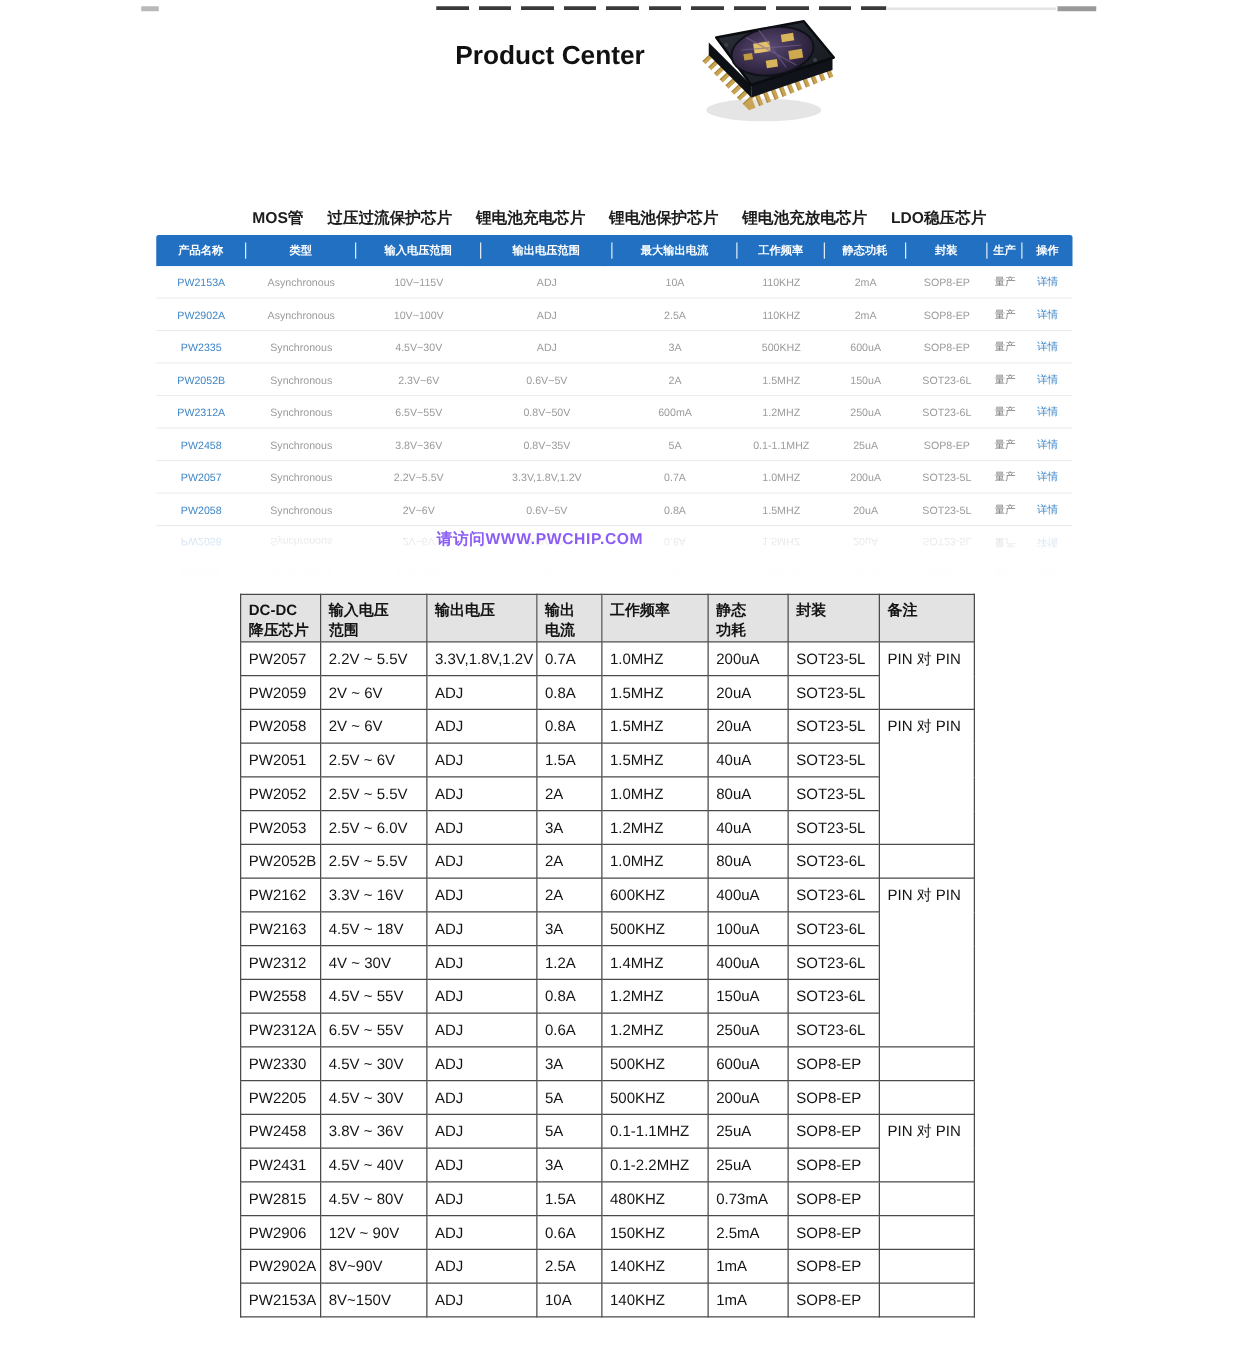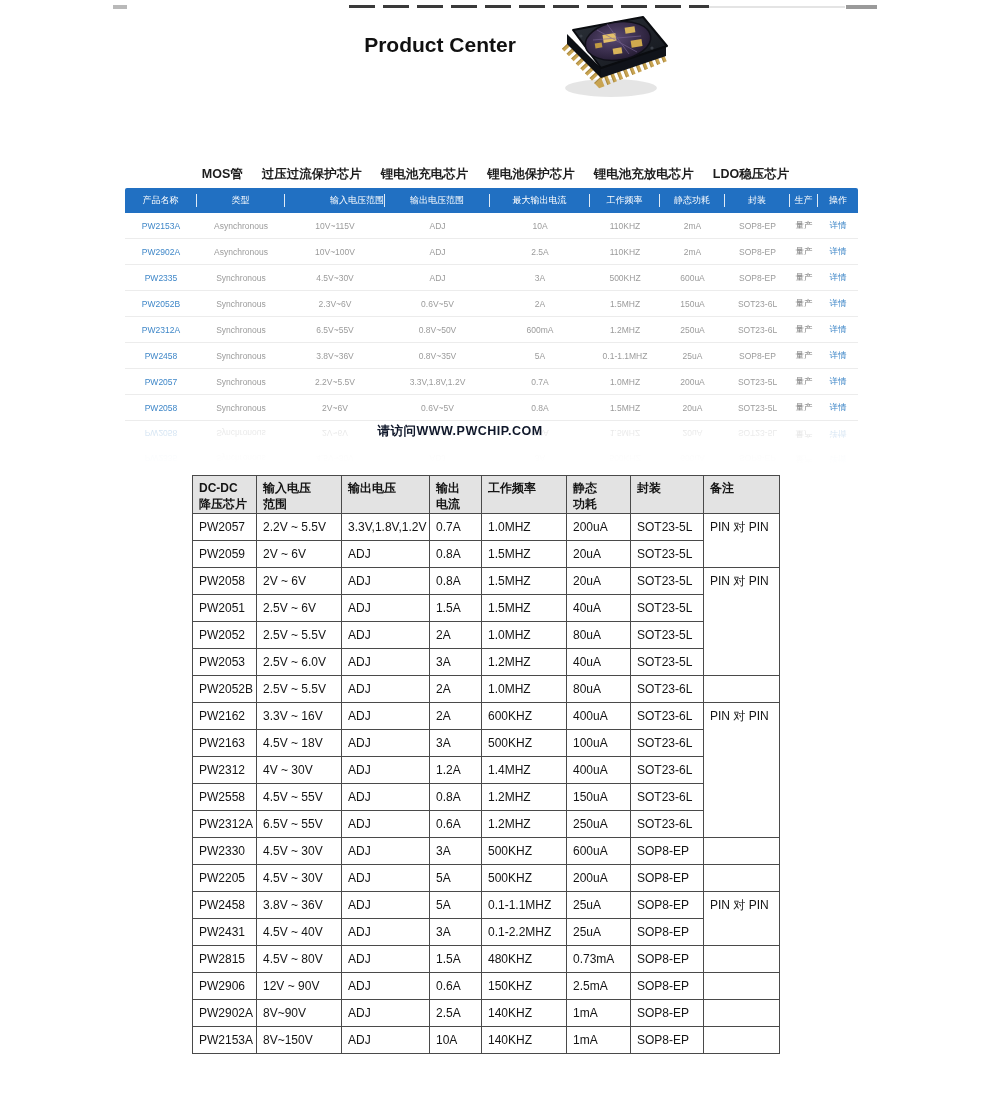--- a/index.html
+++ b/index.html
@@ -27,34 +27,34 @@
     align-items:center;font-size:12.5px;font-weight:600;color:#1c1c1c;}
   .nav-row-1{top:121px;gap:15px;padding-right:18px;}
   .nav-row-2{top:149px;gap:15px;padding-right:60px;}
   .nav-item{cursor:pointer;white-space:nowrap;padding:3px 2px;margin-top:42px;}
   .nav-item.active{background:#eef8fd;border:1px solid #8cc8e2;border-radius:3px;
     padding:3px 9px;}
 
   
   .ptable{position:absolute;left:125px;top:188px;width:733px;}
   .pthead{display:flex;background:#2170c2;color:#fff;height:25px;align-items:center;
-    font-size:9px;font-weight:normal;border-radius:2px 2px 0 0;}
+    font-size:9px;font-weight:bold;border-radius:2px 2px 0 0;}
   .pth{box-sizing:border-box;text-align:center;border-right:1px solid rgba(255,255,255,.85);}
   .pth:last-child{border-right:none;}
   .ptr{display:flex;height:25px;align-items:center;font-size:8.5px;color:#9b9b9b;
     border-bottom:1px solid #ececec;background:#fff;}
   .ptc{box-sizing:border-box;text-align:center;overflow:hidden;white-space:nowrap;}
   .plink{color:#3f87c8;cursor:pointer;}
   .pprod{color:#7d7d7d;}
   .refl-zone{position:relative;}
   .ptr.refl{border-bottom:none;background:transparent;}
   .refl-fade{position:absolute;left:0;top:0;width:100%;height:100%;
     background:linear-gradient(to bottom,rgba(255,255,255,.25),rgba(255,255,255,.97) 85%);}
-  .watermark{position:absolute;left:140px;top:423px;width:640px;text-align:center;
-    font-size:12.5px;font-weight:bold;color:#0f172a;letter-spacing:.5px;}
+  .watermark{position:absolute;left:112px;top:423px;width:640px;text-align:center;
+    font-size:12.5px;font-weight:bold;color:#8b5cf6;letter-spacing:.5px;}
 
   
   .stable{position:absolute;left:192px;top:475px;border-collapse:collapse;
     table-layout:fixed;width:524px;font-size:12px;color:#141414;}
   .stable th,.stable td{border:1px solid #4a4a4a;padding:0 6px;box-sizing:border-box;
     overflow:hidden;white-space:nowrap;}
   .stable th{background:#e3e3e3;font-weight:bold;text-align:left;vertical-align:top;
     padding-top:5px;height:38px;white-space:pre-line;line-height:1.3;}
   .stable td{height:27px;vertical-align:middle;font-weight:normal;}
   .stable td.remark{vertical-align:top;padding-top:5px;}
@@ -121,21 +121,21 @@
     <span class="nav-item active">DC-DC降压芯片</span>
     <span class="nav-item">DC-DC升降压芯片</span>
     <span class="nav-item">USB快充协议芯片</span>
     <span class="nav-item">LED驱动芯片</span>
   </div>
 
 <div class="ptable">
   <div class="pthead">
       <div class="pth" style="width: 72px;">产品名称</div>
       <div class="pth" style="width: 88px;">类型</div>
-      <div class="pth" style="width: 100px; text-align: right;">输入电压范围</div>
+      <div class="pth" style="width: 100px;">输入电压范围</div>
       <div class="pth" style="width: 105px;">输出电压范围</div>
       <div class="pth" style="width: 100px;">最大输出电流</div>
       <div class="pth" style="width: 70px;">工作频率</div>
       <div class="pth" style="width: 65px;">静态功耗</div>
       <div class="pth" style="width: 65px;">封装</div>
       <div class="pth" style="width: 28px;">生产</div>
       <div class="pth" style="width: 40px;">操作</div>
     </div>
   <div>
       <div class="ptr">

